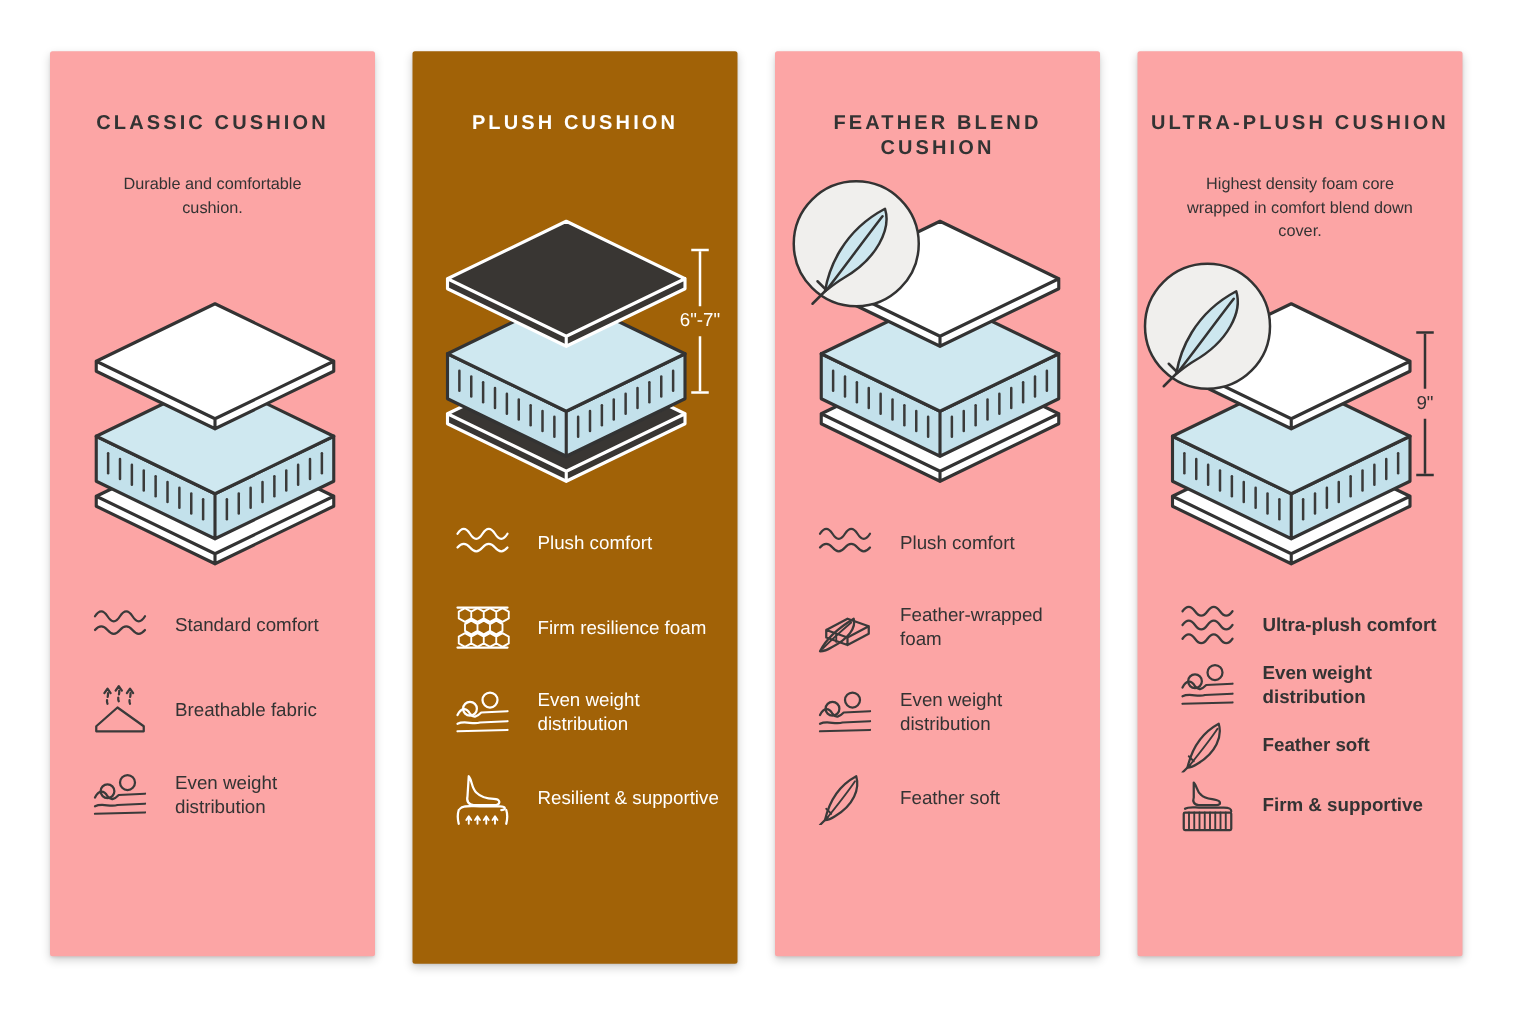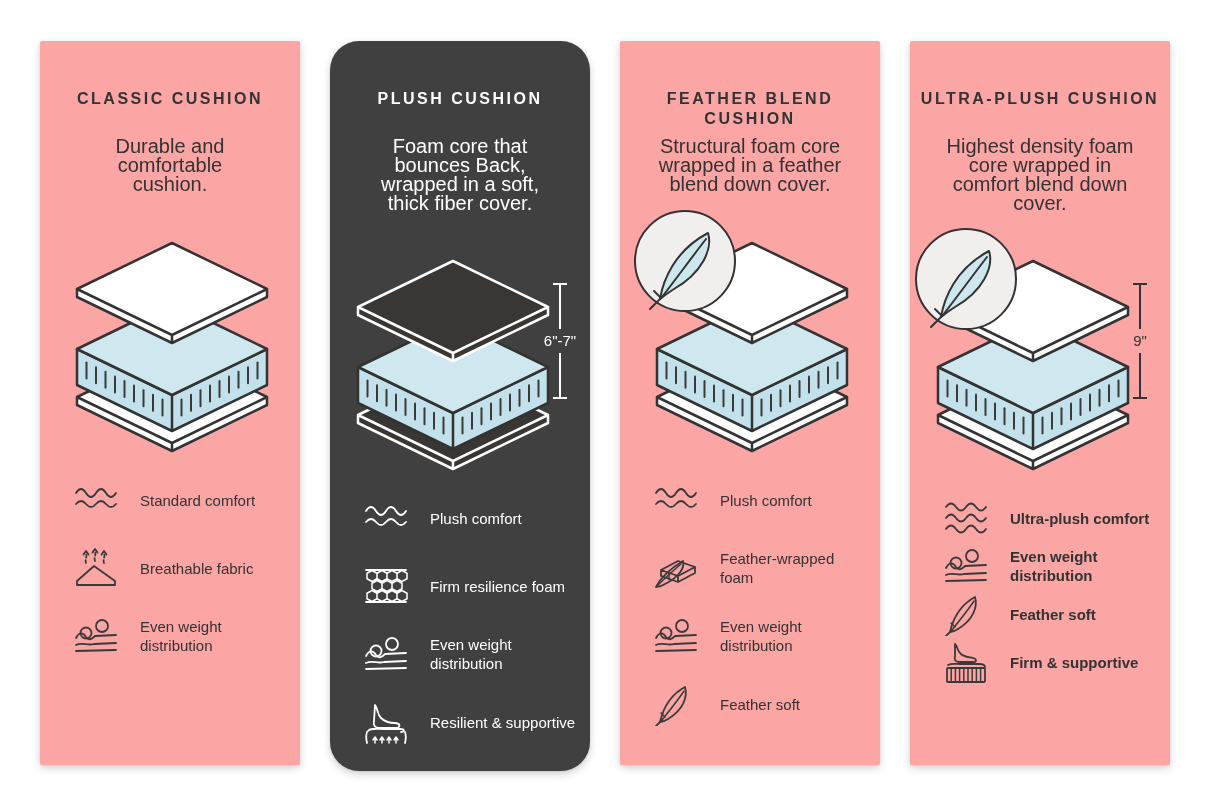--- a/index.html
+++ b/index.html
@@ -1,24 +1,24 @@
 <!DOCTYPE html>
 <html><head>
 <meta charset="utf-8">
 <style>
   html,body{margin:0;padding:0;background:#ffffff;width:1214px;height:810px;overflow:hidden;
     font-family:"Liberation Sans", sans-serif;color:#333;}
   .board{display:flex;gap:30px;padding:41px 40px;align-items:flex-start;}
   .card{width:260px;height:724px;background:#fca5a5;border-radius:2px;box-sizing:border-box;
     box-shadow:0 3px 8px rgba(0,0,0,0.18),0 1px 2px rgba(0,0,0,0.08);position:relative;}
-  .card.dark{background:#404040;color:#fff;height:730px;border-radius:29px;}
+  .card.dark{background:#a16207;color:#fff;height:730px;}
   .title{margin:48px 10px 0;min-height:40px;display:flex;align-items:flex-start;justify-content:center;
     text-align:center;font-size:16px;font-weight:700;letter-spacing:2.5px;line-height:20px;color:#333;}
   .dark .title{color:#fff;}
-  .desc{margin:8px auto 0;min-height:58px;text-align:center;font-size:20px;line-height:19px;color:#333;}
+  .desc{margin:8px auto 0;min-height:58px;text-align:center;font-size:13px;line-height:19px;color:#333;}
   .dark .desc{color:#fff;}
   .c1 .desc{max-width:162px;}.c2 .desc{max-width:192px;}.c3 .desc{max-width:234px;}.c4 .desc{max-width:202px;}
   .illus{position:relative;width:240px;height:246px;margin:14px auto 0;}
   .stack-svg{display:block;}
   .c2 .stack-svg,.c4 .stack-svg{margin-left:-9px;}
   .stack-svg .slab{fill:#ffffff;stroke:#333;stroke-width:2.5;stroke-linejoin:round;}
   .dark .stack-svg .slab{fill:#393633;stroke:#ffffff;}
   .stack-svg .mid-top{fill:#cfe8f0;stroke:#333;stroke-width:2.5;stroke-linejoin:round;}
   .stack-svg .mid-side{fill:#c3e1eb;stroke:#333;stroke-width:2.5;stroke-linejoin:round;}
   .stack-svg .stitches line{stroke:#3a3a3a;stroke-width:2;stroke-linecap:round;}
@@ -113,21 +113,20 @@
               <path d="M2,37 L42,36"></path>
           </svg>
         </span>
         <span class="feat-label">Even weight distribution</span>
       </li>
     </ul>
   </section>
 
   <section class="card dark c2">
     <h2 class="title">PLUSH CUSHION</h2>
-    <p class="desc">Foam core that bounces Back, wrapped in a soft, thick fiber cover.</p>
     <div class="illus">
       <svg class="stack-svg" width="240" height="246" viewBox="0 0 240 246">
         <path class="slab" d="M122,142 L217,188 L122,234 L27,188 Z M27,188 l0,8 L122,242 l0,-8 Z M217,188 l0,8 L122,242 l0,-8 Z"></path>
         <path class="mid-side" d="M27,140 L27,176 L122,222 L122,186 Z M217,140 L217,176 L122,222 L122,186 Z"></path>
         <path class="mid-top" d="M122,94 L217,140 L122,186 L27,140 Z"></path>
         <g class="stitches">
             <line x1="36.5" y1="153.6" x2="36.5" y2="169.6"></line>
             <line x1="131.5" y1="190.4" x2="131.5" y2="206.4"></line>
             <line x1="46" y1="158.2" x2="46" y2="174.2"></line>
             <line x1="141" y1="185.8" x2="141" y2="201.8"></line>
@@ -196,21 +195,20 @@
             <path class="thin" d="M13,43 V38 M11,40 L13,37 L15,40 M20,43 V38 M18,40 L20,37 L22,40 M27,43 V38 M25,40 L27,37 L29,40 M34,43 V38 M32,40 L34,37 L36,40"></path>
           </svg>
         </span>
         <span class="feat-label">Resilient &amp; supportive</span>
       </li>
     </ul>
   </section>
 
   <section class="card c3">
     <h2 class="title">FEATHER BLEND CUSHION</h2>
-    <p class="desc">Structural foam core wrapped in a feather blend down cover.</p>
     <div class="illus">
       <svg class="stack-svg" width="240" height="246" viewBox="0 0 240 246">
         <path class="slab" d="M122,142 L217,188 L122,234 L27,188 Z M27,188 l0,8 L122,242 l0,-8 Z M217,188 l0,8 L122,242 l0,-8 Z"></path>
         <path class="mid-side" d="M27,140 L27,176 L122,222 L122,186 Z M217,140 L217,176 L122,222 L122,186 Z"></path>
         <path class="mid-top" d="M122,94 L217,140 L122,186 L27,140 Z"></path>
         <g class="stitches">
             <line x1="36.5" y1="153.6" x2="36.5" y2="169.6"></line>
             <line x1="131.5" y1="190.4" x2="131.5" y2="206.4"></line>
             <line x1="46" y1="158.2" x2="46" y2="174.2"></line>
             <line x1="141" y1="185.8" x2="141" y2="201.8"></line>

